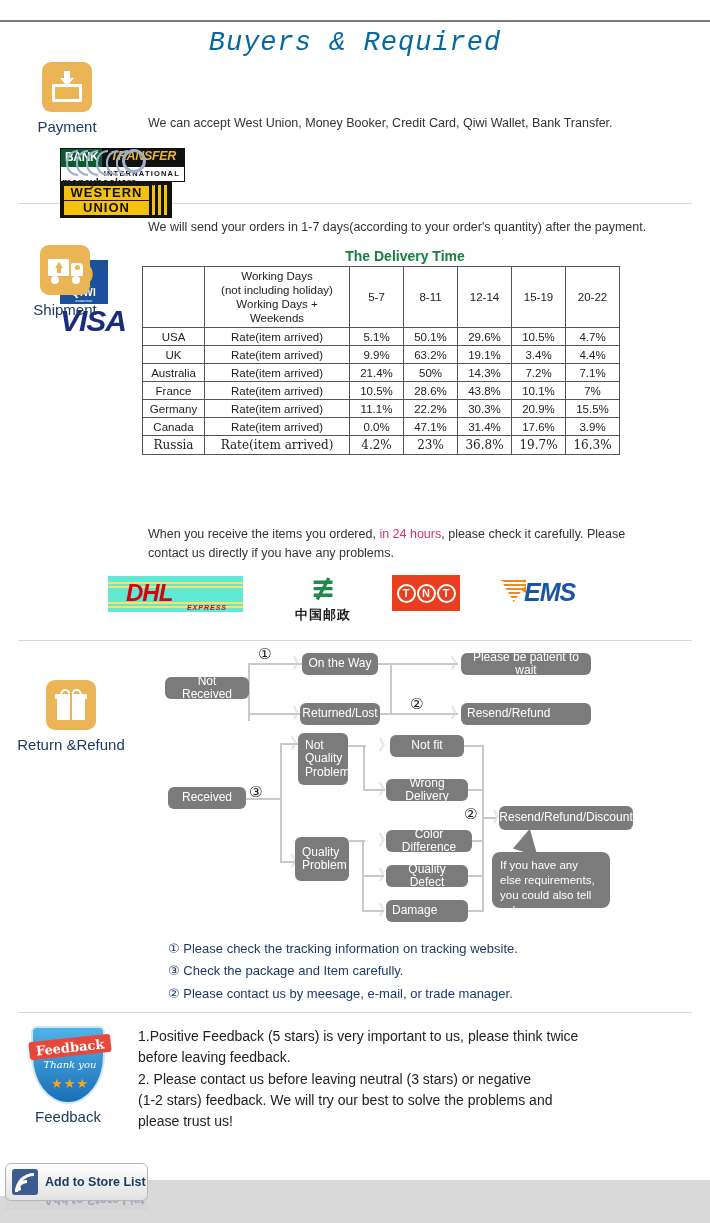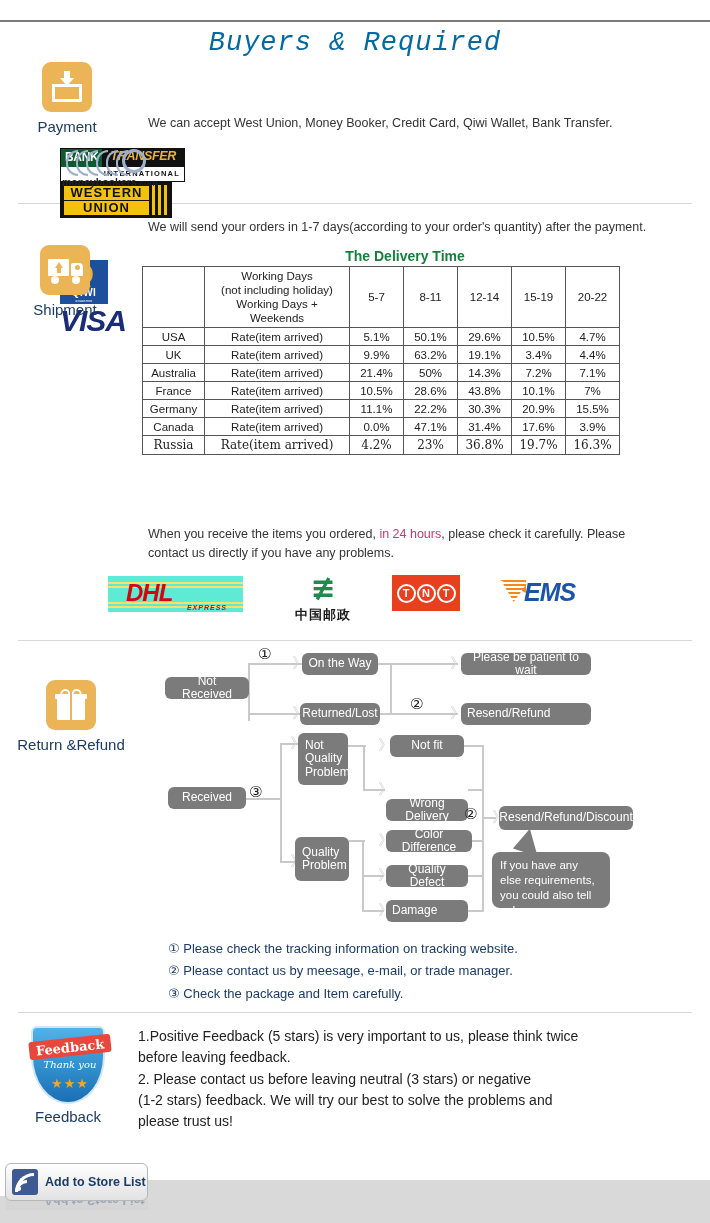--- a/index.html
+++ b/index.html
@@ -418,21 +418,21 @@
     <span>Problem</span>
   </div>
 
   <div class="line linev" style="left:363px; top:100px; height:44px;"></div>
   <div class="line lineh" style="left:348px; top:100px; width:18px;"></div>
   <div class="line lineh" style="left:363px; top:144px; width:22px;"></div>
   <div class="chev" style="left:378px; top:95px;">》</div>
   <div class="chev" style="left:378px; top:139px;">》</div>
 
   <div class="node" style="left:390px; top:90px; width:74px; height:22px;">Not fit</div>
-  <div class="node" style="left:386px; top:134px; width:82px; height:22px;margin-top:20px;">Wrong Delivery</div>
+  <div class="node" style="left:386px; top:134px; width:82px; height:22px;">Wrong Delivery</div>
 
   <div class="line linev" style="left:362px; top:195px; height:70px;"></div>
   <div class="line lineh" style="left:349px; top:195px; width:16px;"></div>
   <div class="line lineh" style="left:362px; top:230px; width:22px;"></div>
   <div class="line lineh" style="left:362px; top:265px; width:22px;"></div>
   <div class="chev" style="left:378px; top:190px;">》</div>
   <div class="chev" style="left:378px; top:225px;">》</div>
   <div class="chev" style="left:378px; top:260px;">》</div>
 
   <div class="node" style="left:386px; top:185px; width:86px; height:22px;">Color Difference</div>
@@ -450,22 +450,22 @@
   <div class="chev" style="left:492px; top:167px;">》</div>
 
   <div class="node" style="left:499px; top:161px; width:134px; height:24px;">Resend/Refund/Discount</div>
 
   <div class="callout-tail" style="left:516px; top:184px; transform:rotate(18deg);"></div>
   <div class="callout" style="left:492px; top:207px; width:118px; height:56px;">If you have any else requirements, you could also tell us!</div>
 </div>
 
 <div class="notes" id="notes-list">
     <div><span class="num">①</span> <span>Please check the tracking information on tracking website.</span></div>
+    <div><span class="num">③</span> <span>Check the package and Item carefully.</span></div>
     <div><span class="num">②</span> <span>Please contact us by meesage, e-mail, or trade manager.</span></div>
-    <div><span class="num">③</span> <span>Check the package and Item carefully.</span></div>
   </div>
 
 <div class="fb-icon">
   <div class="shield">
     <div class="shield-ribbon">Feedback</div>
     <div class="shield-thanks">Thank you</div>
     <div class="shield-stars">★★★</div>
   </div>
   <div class="fb-label">Feedback</div>
 </div>

